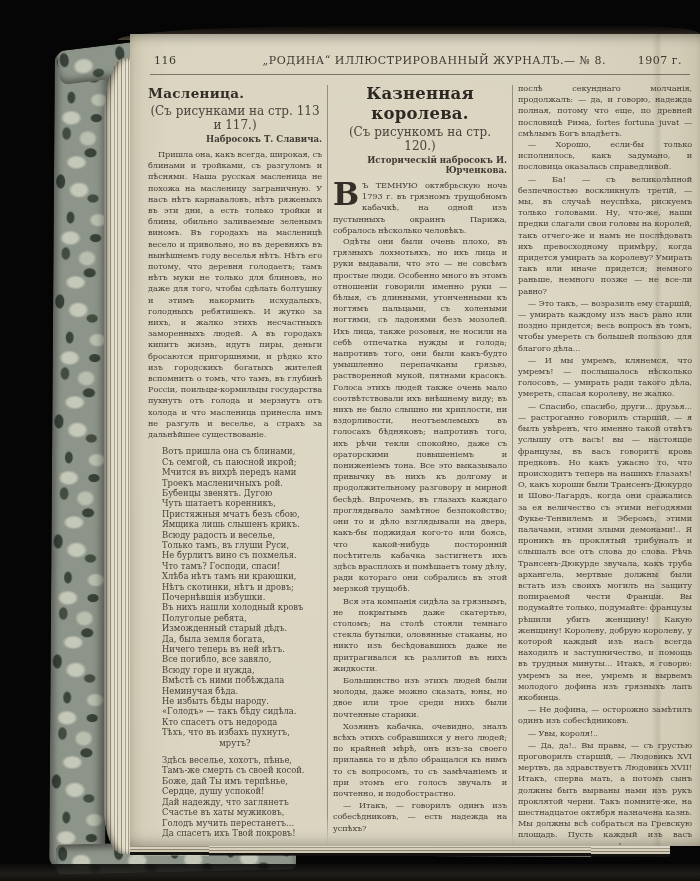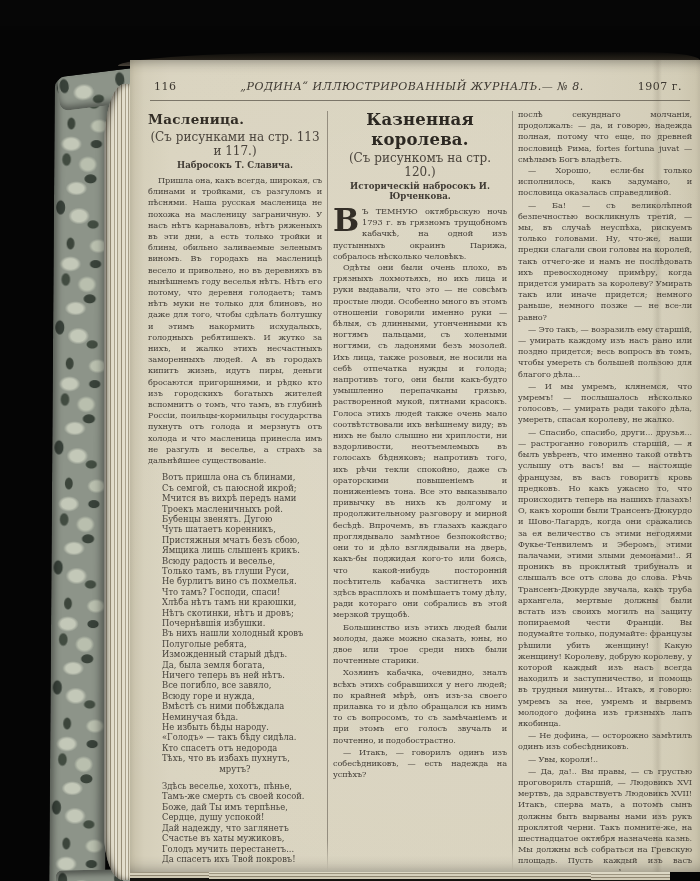--- a/index.html
+++ b/index.html
@@ -1,19 +1,19 @@
 <!DOCTYPE html>
 <html><head>
 <meta charset="utf-8">
 <style>
   * { margin:0; padding:0; box-sizing:border-box; }
   html,body { width:700px; height:881px; overflow:hidden; background:#060606; }
   body { font-family:"DejaVu Serif","Liberation Serif",serif; position:relative; }
 
-  .scene { position:absolute; inset:0; background:#050505;margin-top:26px; }
+  .scene { position:absolute; inset:0; background:#050505; }
 
   
   .top-edge { position:absolute; left:118px; top:26px; width:582px; height:14px;
     background:linear-gradient(180deg,#0a0908 0%,#221e17 45%,#35302a 80%,#4a443a 100%);
     border-radius:40% 10% 0 0 / 100% 60% 0 0; }
 
   
   .marble { background-color:#8d9489;
     background-image:
       radial-gradient(9px 14px at 12% 8%,  #39423a 0 45%, transparent 55%),
@@ -59,34 +59,34 @@
     box-shadow:inset 0 10px 12px -8px rgba(0,0,0,.35), inset 0 -12px 14px -10px rgba(0,0,0,.3);
     color:#45403a; }
   .page::after { content:""; position:absolute; top:0; bottom:0; right:38px; width:10px;
     background:linear-gradient(90deg,transparent,rgba(90,82,66,.14) 60%,transparent); }
 
   .page-inner { position:absolute; inset:0; padding:20px 8px 0 18px; }
 
   
   .hdr { display:flex; align-items:baseline; font-size:11px; letter-spacing:.5px; color:#3d3831; }
   .hdr .pno { width:70px; padding-left:6px; }
-  .hdr .jtitle { flex:1; text-align:center; white-space:nowrap;font-style:italic; }
+  .hdr .jtitle { flex:1; text-align:right; white-space:nowrap; }
   .hdr .year { width:86px; text-align:right; padding-right:10px; }
   .hdr-rule { height:1px; background:#5b554b; margin:7px 2px 0 2px; opacity:.75; }
 
   
   .cols { display:flex; margin-top:8px; height:762px; overflow:hidden; }
   .col { width:174px; overflow:hidden; }
   .vrule { width:1px; background:linear-gradient(180deg,#6e675b 0 96%,transparent); margin:2px 5px 0 5px; opacity:.65; }
 
   h2.t1 { font-size:13.5px; text-align:left; color:#322d26; letter-spacing:.3px; margin-top:2px; }
   h1.t2 { font-size:16.5px; text-align:center; color:#2c2822; letter-spacing:.2px; margin-top:1px;
           font-weight:bold; transform:scaleY(1.05); }
   .subtitle { font-size:12px; text-align:center; margin-top:3px; color:#4a443c; }
-  .byline { font-size:8.6px; text-align:center; margin-top:2px; margin-bottom:5px; color:#3f3a33; font-weight:bold; }
+  .byline { font-size:8.6px; text-align:right; margin-top:2px; margin-bottom:5px; color:#3f3a33; font-weight:bold; }
 
   p.prose { font-size:8.2px; line-height:11.2px; text-align:justify; text-indent:10px;
     letter-spacing:-.1px; word-spacing:-.2px; color:#45403a; }
   p.prose + p.prose { margin-top:1px; }
   p.noindent { text-indent:0; }
 
   .dropcap { float:left; font-size:31px; line-height:25px; font-weight:bold; color:#332e27;
     padding:2px 3px 0 0; }
 
   .poem { margin:6px 0 0 14px; font-size:8.4px; line-height:10.4px; color:#45403a; }
@@ -180,20 +180,21 @@
 
         <section class="col">
           <h1 class="t2">Казненная королева.</h1>
           <div class="subtitle">(Съ рисункомъ на стр. 120.)</div>
           <div class="byline">Историческій набросокъ И. Юрченкова.</div>
           <p class="prose noindent">
             <span class="dropcap">В</span><span>Ъ ТЕМНУЮ октябрьскую ночь 1793 г. въ грязномъ трущобномъ кабачкѣ, на одной изъ пустынныхъ окраинъ Парижа, собралось нѣсколько человѣкъ.</span>
           </p>
           <div>
               <p class="prose">Одѣты они были очень плохо, въ грязныхъ лохмотьяхъ, но ихъ лица и руки выдавали, что это — не совсѣмъ простые люди. Особенно много въ этомъ отношеніи говорили именно руки — бѣлыя, съ длинными, утонченными къ ногтямъ пальцами, съ холеными ногтями, съ ладонями безъ мозолей. Ихъ лица, также розовыя, не носили на себѣ отпечатка нужды и голода; напротивъ того, они были какъ-будто умышленно перепачканы грязью, растворенной мукой, пятнами красокъ. Голоса этихъ людей также очень мало соотвѣтствовали ихъ внѣшнему виду; въ нихъ не было слышно ни хриплости, ни вздорливости, неотъемлемыхъ въ голосахъ бѣдняковъ; напротивъ того, ихъ рѣчи текли спокойно, даже съ ораторскими повышеніемъ и пониженіемъ тона. Все это выказывало привычку въ нихъ къ долгому и продолжительному разговору и мирной бесѣдѣ. Впрочемъ, въ глазахъ каждаго проглядывало замѣтное безпокойство; они то и дѣло взглядывали на дверь, какъ-бы поджидая кого-то или боясь, что какой-нибудь посторонній посѣтитель кабачка застигнетъ ихъ здѣсь врасплохъ и помѣшаетъ тому дѣлу, ради котораго они собрались въ этой мерзкой трущобѣ.</p>
+              <p class="prose">Вся эта компанія сидѣла за грязнымъ, не покрытымъ даже скатертью, столомъ; на столѣ стояли темнаго стекла бутылки, оловянные стаканы, но никто изъ бесѣдовавшихъ даже не притрагивался къ разлитой въ нихъ жидкости.</p>
               <p class="prose">Большинство изъ этихъ людей были молоды, даже можно сказать, юны, но двое или трое среди нихъ были почтенные старики.</p>
               <p class="prose">Хозяинъ кабачка, очевидно, зналъ всѣхъ этихъ собравшихся у него людей; по крайней мѣрѣ, онъ изъ-за своего прилавка то и дѣло обращался къ нимъ то съ вопросомъ, то съ замѣчаніемъ и при этомъ его голосъ звучалъ и почтенно, и подобострастно.</p>
               <p class="prose">— Итакъ, — говорилъ одинъ изъ собесѣдниковъ, — есть надежда на успѣхъ?</p>
             </div>
         </section>
 
         <div class="vrule"></div>
 
         <section class="col">
           <p class="prose noindent">послѣ секунднаго молчанія, продолжалъ: — да, и говорю, надежда полная, потому что еще, по древней пословицѣ Рима, fortes fortuna juvat — смѣлымъ Богъ владѣетъ.</p>

